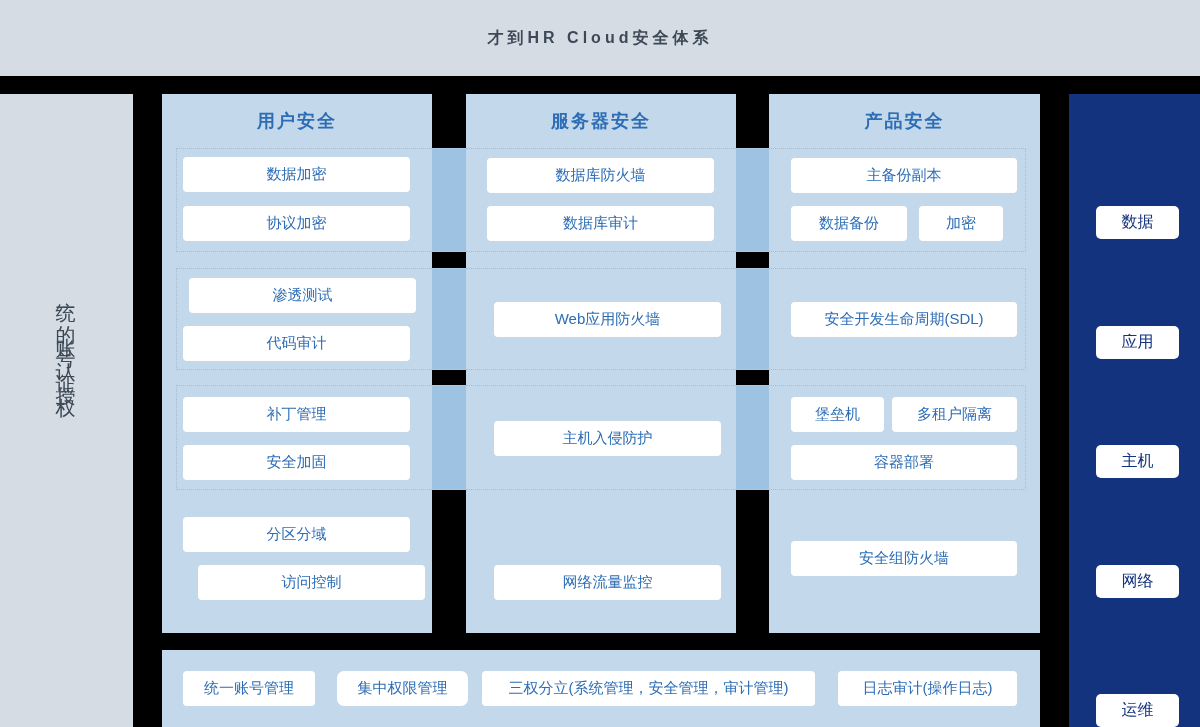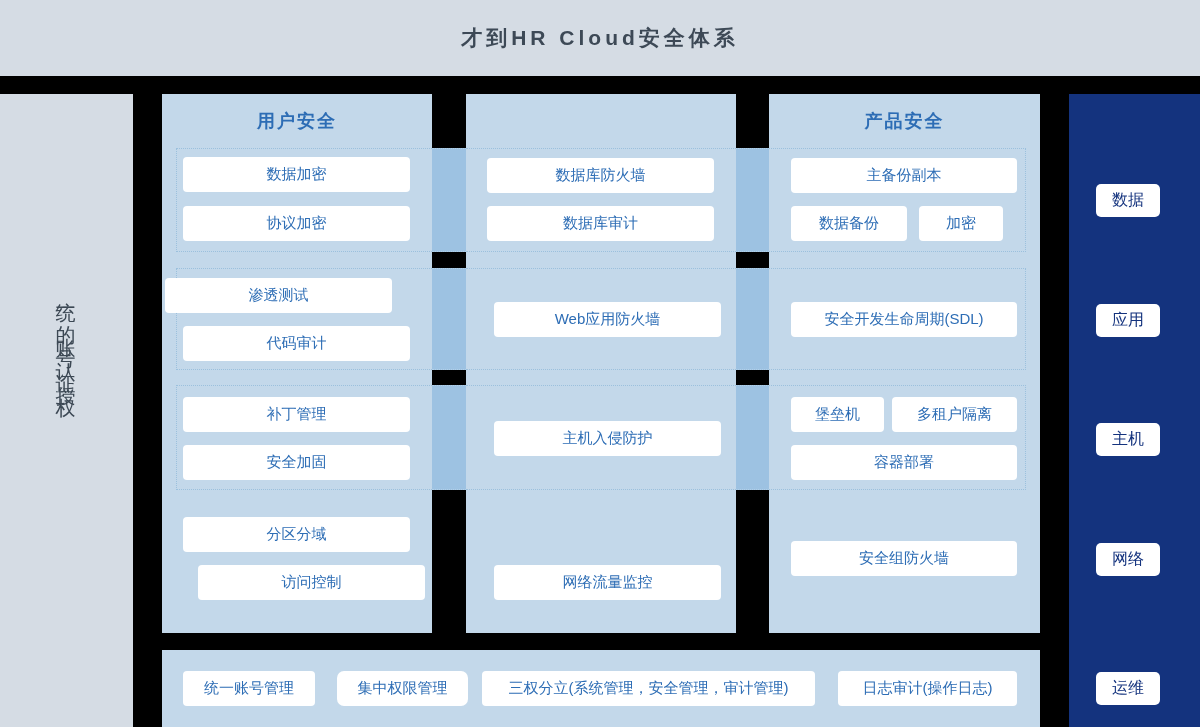--- a/index.html
+++ b/index.html
@@ -12,21 +12,21 @@
     background: #000;
     overflow: hidden;
   }
   
   .header {
     position: absolute; left: 0; top: 0; width: 1200px; height: 76px;
     background: #d5dce4;
     display: flex; align-items: center; justify-content: center;
   }
   .header-title {
-    color: #3d4956; font-size: 21px; font-weight: 600; letter-spacing: 4px;
+    color: #3d4956; font-size: 16px; font-weight: 600; letter-spacing: 4px;
   }
   
   .left-rail {
     position: absolute; left: 0; top: 94px; width: 133px; height: 633px;
     background: #d5dce4;
     display: flex; justify-content: center;
   }
   .left-rail-label {
     margin-top: 192px;
     writing-mode: vertical-lr;
@@ -79,24 +79,24 @@
     display: flex; align-items: center; justify-content: center;
     color: #2d6db5; font-size: 15px;
     white-space: nowrap;
   }
   
   .right-rail {
     position: absolute; left: 1069px; top: 94px; width: 131px; height: 633px;
     background: #14337e;
   }
   .navy-chip {
-    position: absolute; left: 27px; width: 64px; height: 33px;
+    position: absolute; left: 27px; width: 83px; height: 33px;
     background: #fff; border-radius: 5px;
     display: flex; align-items: center; justify-content: center;
-    color: #14337e; font-size: 16px;
+    color: #14337e; font-size: 16px; margin-top: 22px;
   }
   
   .bottom-bar {
     position: absolute; left: 162px; top: 650px; width: 878px; height: 77px;
     background: #c3d8ea;
   }
 </style>
 </head>
 <body>
 
@@ -117,29 +117,30 @@
   <div class="band gap-2 row-b"></div>
   <div class="band gap-2 row-c"></div>
 
   <div class="col col-1">
     <div class="col-title">用户安全</div>
     <div class="grp row-a edge-left"></div>
     <div class="grp row-b edge-left"></div>
     <div class="grp row-c edge-left"></div>
     <div class="chip" style="left:21px; top:63px;  width:227px;">数据加密</div>
     <div class="chip" style="left:21px; top:112px; width:227px;">协议加密</div>
-    <div class="chip" style="left:3px; top:184px; width:227px;">渗透测试</div>
+    <div class="chip" style="left:27px; top:184px; width:227px;">渗透测试</div>
     <div class="chip" style="left:21px; top:232px; width:227px;">代码审计</div>
     <div class="chip" style="left:21px; top:303px; width:227px;">补丁管理</div>
     <div class="chip" style="left:21px; top:351px; width:227px;">安全加固</div>
     <div class="chip" style="left:21px; top:423px; width:227px;">分区分域</div>
     <div class="chip" style="left:36px; top:471px; width:227px;">访问控制</div>
   </div>
 
   <div class="col col-2">
+    <div class="col-title">服务器安全</div>
     <div class="grp row-a edge-none"></div>
     <div class="grp row-b edge-none"></div>
     <div class="grp row-c edge-none"></div>
     <div class="chip" style="left:21px; top:64px;  width:227px;">数据库防火墙</div>
     <div class="chip" style="left:21px; top:112px; width:227px;">数据库审计</div>
     <div class="chip" style="left:28px; top:208px; width:227px;">Web应用防火墙</div>
     <div class="chip" style="left:28px; top:327px; width:227px;">主机入侵防护</div>
     <div class="chip" style="left:28px; top:471px; width:227px;">网络流量监控</div>
   </div>
 

